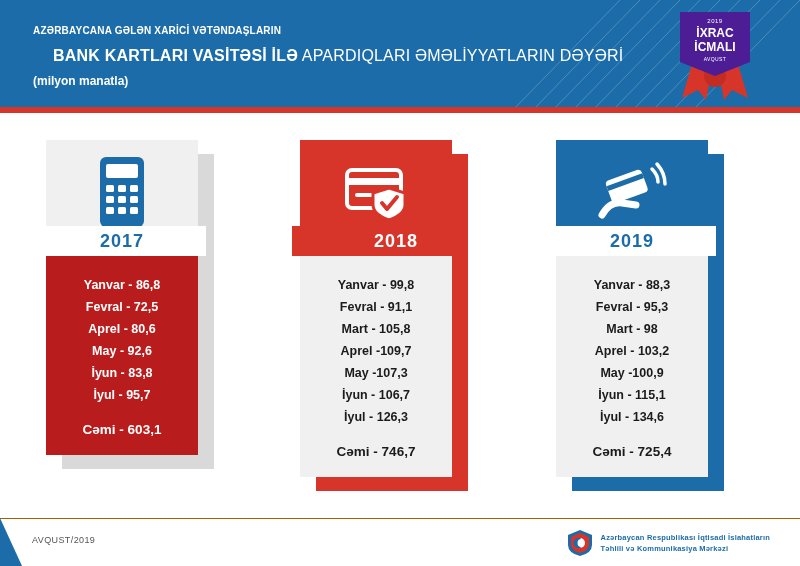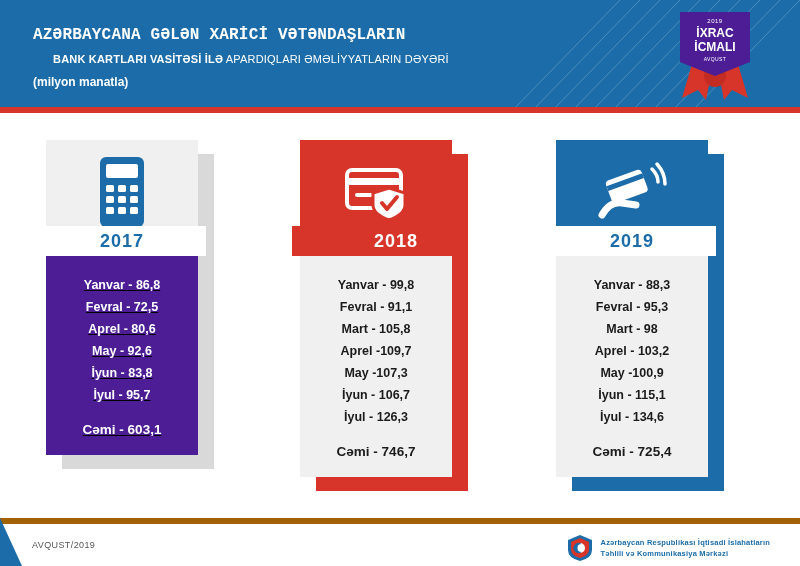--- a/index.html
+++ b/index.html
@@ -22,28 +22,27 @@
     background: #1b6ca8;
     color: #ffffff;
     overflow: hidden;
   }
   .header .hdr-text {
     position: absolute;
     left: 33px; top: 24px;
     line-height: 1.45;
   }
   .hdr-line1 {
-    font-size: 16px;
+    font-size: 10px;
     font-weight: bold;
     letter-spacing: 0.2px;
     text-transform: uppercase;
-    font-family: Liberation Mono, monospace;
   }
   .hdr-line2 {
-    font-size: 11px;
+    font-size: 16px;
     letter-spacing: 0.2px;
     text-transform: uppercase;
     margin-top: 5px;
     padding-left: 20px;
   }
   .hdr-line2 b { font-weight: bold; }
   .hdr-line3 {
     font-size: 12px;
     font-weight: bold;
     margin-top: 6px;
@@ -135,39 +134,39 @@
     font-size: 13.5px;
     font-weight: bold;
     text-align: center;
     margin-top: 16px;
     color: #1b1b1b;
     white-space: nowrap;
   }
   
   .card-2017 { left: 46px; top: 140px; }
   .card-2017 .icon-box { background: #f0f0f0; }
-  .card-2017 .body { background: #4c1d95; text-decoration: underline; }
+  .card-2017 .body { background: #b91c1c; }
   .card-2017 .row, .card-2017 .total { color: #ffffff; }
   .card-2017 .year-tab { background: #ffffff; color: #1b6ca8; }
   .card-2018 { left: 300px; top: 140px; }
   .card-2018 .icon-box { background: #d8352a; }
   .card-2018 .body { background: #f0f0f0; }
   .card-2018 .year-tab { background: #d8352a; color: #ffffff; padding-left: 40px; }
   .card-2018 .shadow { background: #d8352a; }
   .card-2019 { left: 556px; top: 140px; }
   .card-2019 .icon-box { background: #1b6ca8; }
   .card-2019 .body { background: #f0f0f0; }
   .card-2019 .year-tab { background: #ffffff; color: #1b6ca8; }
   .card-2019 .shadow { background: #1b6ca8; }
   
   .footer {
     position: absolute;
     left: 0; bottom: 0; width: 800px; height: 48px;
     background: #ffffff;
-    border-top: 6px solid #a16207;
+    border-top: 1px solid #a16207;
   }
   .footer .date {
     position: absolute; left: 32px; top: 16px;
     font-size: 9px; color: #555;
     letter-spacing: .4px;
   }
   .footer .org {
     position: absolute; right: 30px; top: 10px;
     display: flex; align-items: center; gap: 8px;
   }

